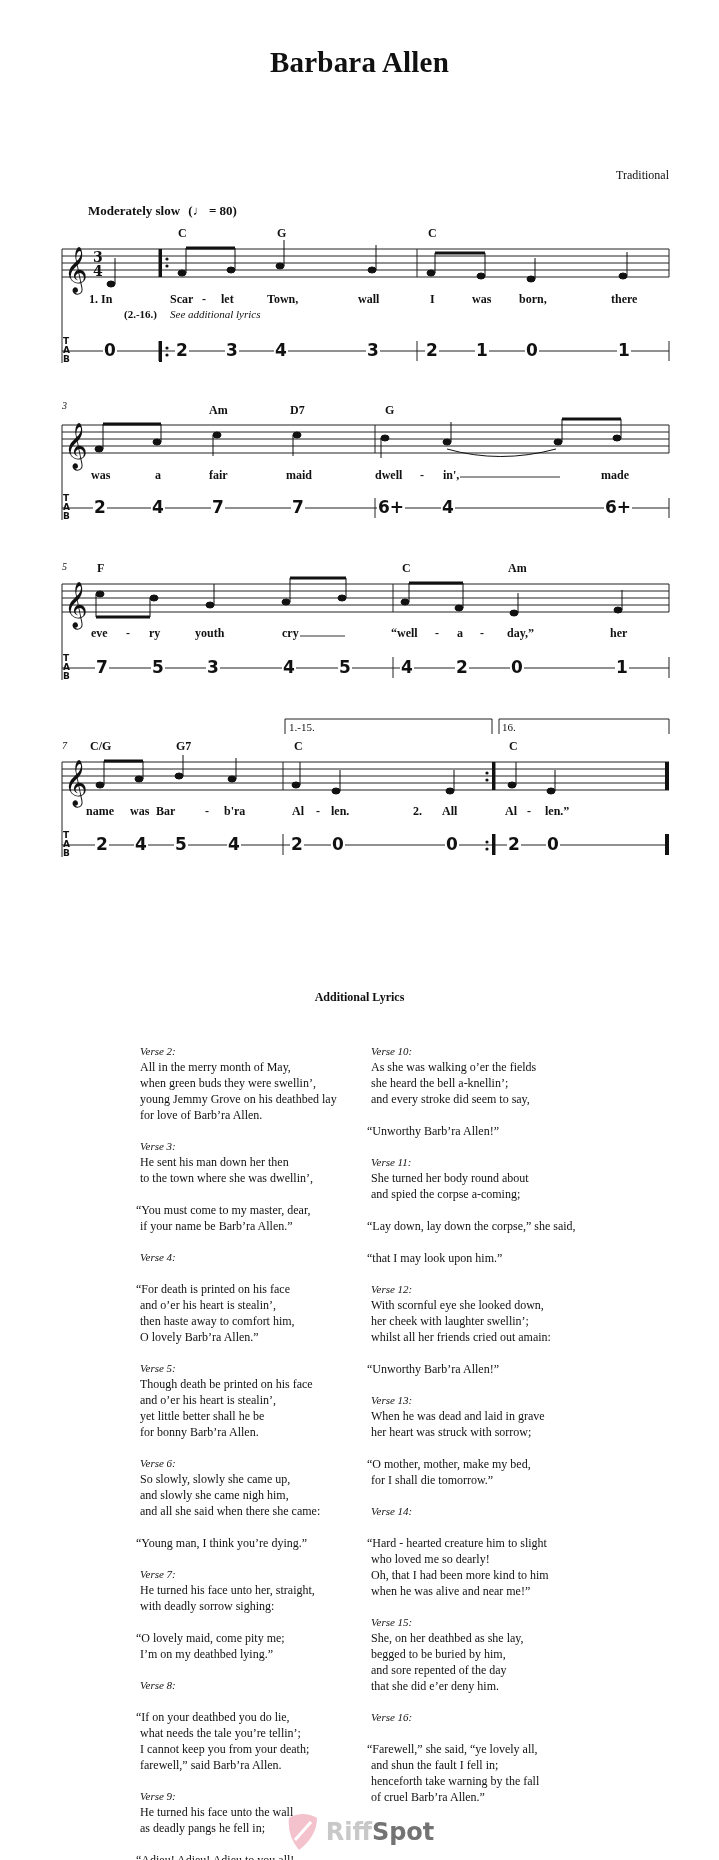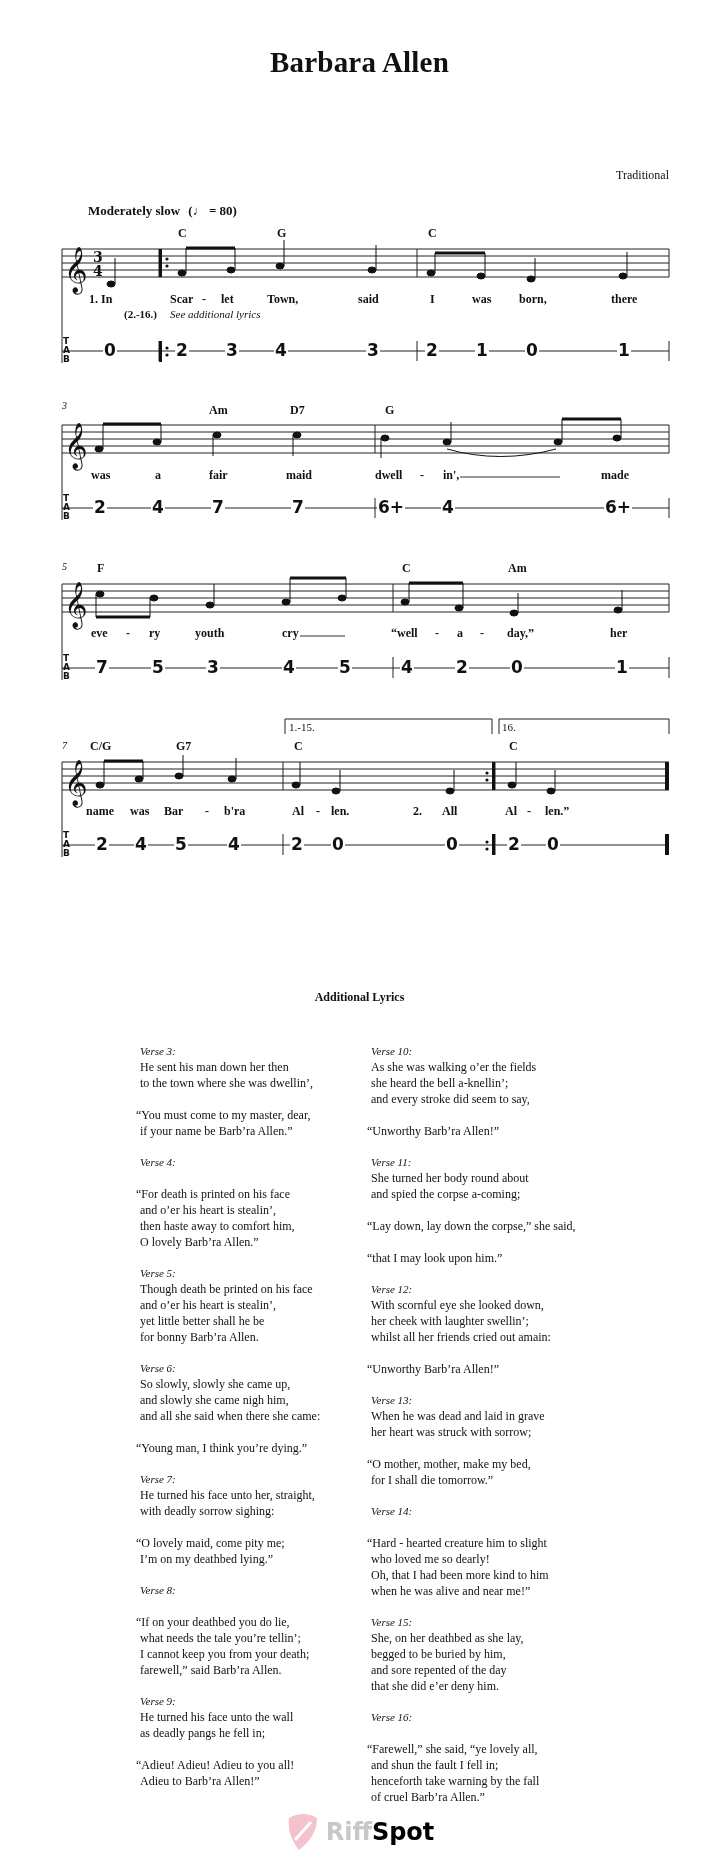--- a/index.html
+++ b/index.html
@@ -234,21 +234,21 @@
 
 <div class="abs chord" style="left:178px;top:226px">C</div>
 <div class="abs chord" style="left:277px;top:226px">G</div>
 <div class="abs chord" style="left:428px;top:226px">C</div>
 
 <div class="abs lyric" style="left:89px;top:292px">1. In</div>
 <div class="abs lyric" style="left:170px;top:292px">Scar</div>
 <div class="abs lyric" style="left:202px;top:292px">-</div>
 <div class="abs lyric" style="left:221px;top:292px">let</div>
 <div class="abs lyric" style="left:267px;top:292px">Town,</div>
-<div class="abs lyric" style="left:358px;top:292px">said</div>
+<div class="abs lyric" style="left:358px;top:292px">wall</div>
 <div class="abs lyric" style="left:430px;top:292px">I</div>
 <div class="abs lyric" style="left:472px;top:292px">was</div>
 <div class="abs lyric" style="left:519px;top:292px">born,</div>
 <div class="abs lyric" style="left:611px;top:292px">there</div>
 <div class="abs lyric" style="left:124px;top:308px;font-size:11px">(2.-16.)</div>
 <div class="abs lyric-it" style="left:170px;top:308px">See additional lyrics</div>
 
 <div class="abs tabnum" style="left:103px;top:342px">0</div>
 <div class="abs tabnum" style="left:175px;top:342px">2</div>
 <div class="abs tabnum" style="left:225px;top:342px">3</div>
@@ -311,21 +311,21 @@
 <div class="abs volta" style="left:289px;top:721px">1.-15.</div>
 <div class="abs volta" style="left:502px;top:721px">16.</div>
 <div class="abs measnum" style="left:62px;top:740px">7</div>
 <div class="abs chord" style="left:90px;top:739px">C/G</div>
 <div class="abs chord" style="left:176px;top:739px">G7</div>
 <div class="abs chord" style="left:294px;top:739px">C</div>
 <div class="abs chord" style="left:509px;top:739px">C</div>
 
 <div class="abs lyric" style="left:86px;top:804px">name</div>
 <div class="abs lyric" style="left:130px;top:804px">was</div>
-<div class="abs lyric" style="left:164px;top:804px">Bar</div>
+<div class="abs lyric" style="left:156px;top:804px">Bar</div>
 <div class="abs lyric" style="left:205px;top:804px">-</div>
 <div class="abs lyric" style="left:224px;top:804px">b'ra</div>
 <div class="abs lyric" style="left:292px;top:804px">Al</div>
 <div class="abs lyric" style="left:316px;top:804px">-</div>
 <div class="abs lyric" style="left:331px;top:804px">len.</div>
 <div class="abs lyric" style="left:413px;top:804px">2.</div>
 <div class="abs lyric" style="left:442px;top:804px">All</div>
 <div class="abs lyric" style="left:505px;top:804px">Al</div>
 <div class="abs lyric" style="left:527px;top:804px">-</div>
 <div class="abs lyric" style="left:545px;top:804px">len.”</div>
@@ -337,20 +337,27 @@
 <div class="abs tabnum" style="left:290px;top:836px">2</div>
 <div class="abs tabnum" style="left:331px;top:836px">0</div>
 <div class="abs tabnum" style="left:445px;top:836px">0</div>
 <div class="abs tabnum" style="left:507px;top:836px">2</div>
 <div class="abs tabnum" style="left:546px;top:836px">0</div>
 
 <div class="abs addl-title">Additional Lyrics</div>
 
 <div class="abs col" style="left:136px;top:1044px;width:215px" id="col-left">
     <div class="verse">
+      <div class="vlabel">Verse 2:</div>
+      <div class="vline">All in the merry month of May,</div>
+      <div class="vline">when green buds they were swellin’,</div>
+      <div class="vline">young Jemmy Grove on his deathbed lay</div>
+      <div class="vline">for love of Barb’ra Allen.</div>
+    </div>
+    <div class="verse">
       <div class="vlabel">Verse 3:</div>
       <div class="vline">He sent his man down her then</div>
       <div class="vline">to the town where she was dwellin’,</div>
       <div class="vline q">“You must come to my master, dear,</div>
       <div class="vline">if your name be Barb’ra Allen.”</div>
     </div>
     <div class="verse">
       <div class="vlabel">Verse 4:</div>
       <div class="vline q">“For death is printed on his face</div>
       <div class="vline">and o’er his heart is stealin’,</div>
@@ -443,14 +450,14 @@
       <div class="vline">henceforth take warning by the fall</div>
       <div class="vline">of cruel Barb’ra Allen.”</div>
     </div>
   </div>
 
 <div class="abs logo">
   <svg width="36" height="40" viewBox="0 0 36 40" style="position:relative;display:inline-block;vertical-align:middle">
     <path d="M4,6 Q18,-2 32,6 Q32,24 14,38 Q2,24 4,6 Z" fill="#f4c2cc"></path>
     <path d="M10,28 L26,10" stroke="#fff" stroke-width="3"></path>
   </svg>
-  <span class="logo-text" style="color:#c8c8c8">Riff</span><span class="logo-text" style="color:#000000">Spot</span>
+  <span class="logo-text" style="color:#c8c8c8">Riff</span><span class="logo-text" style="color:#737373">Spot</span>
 </div>
 
 </body></html>

